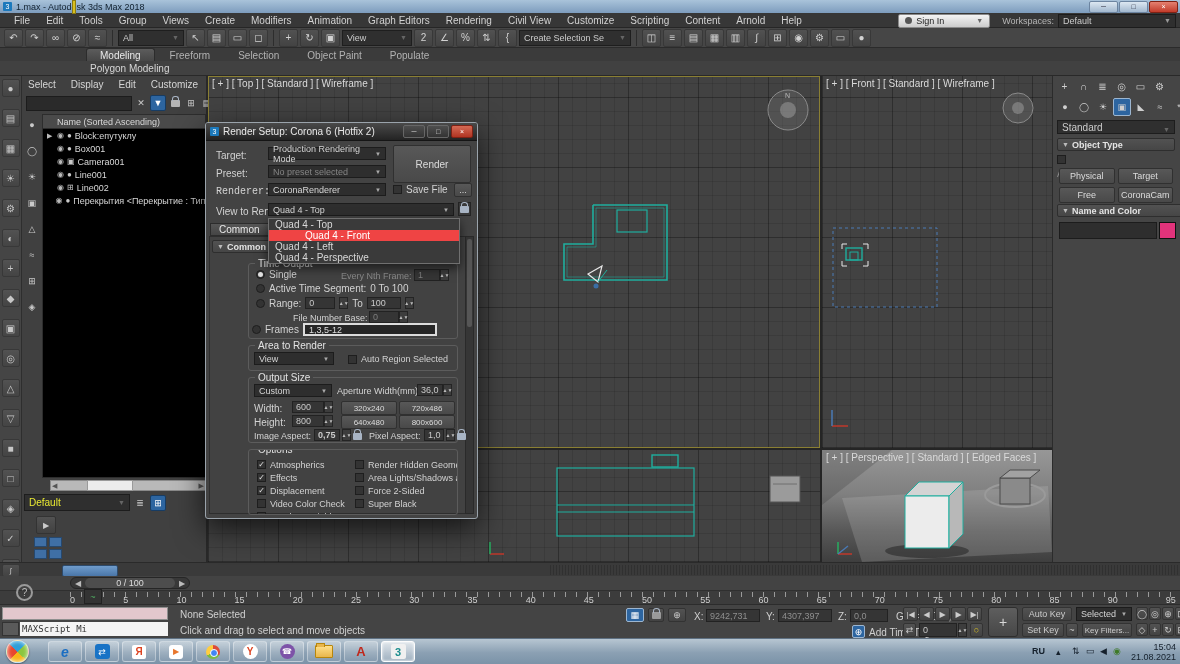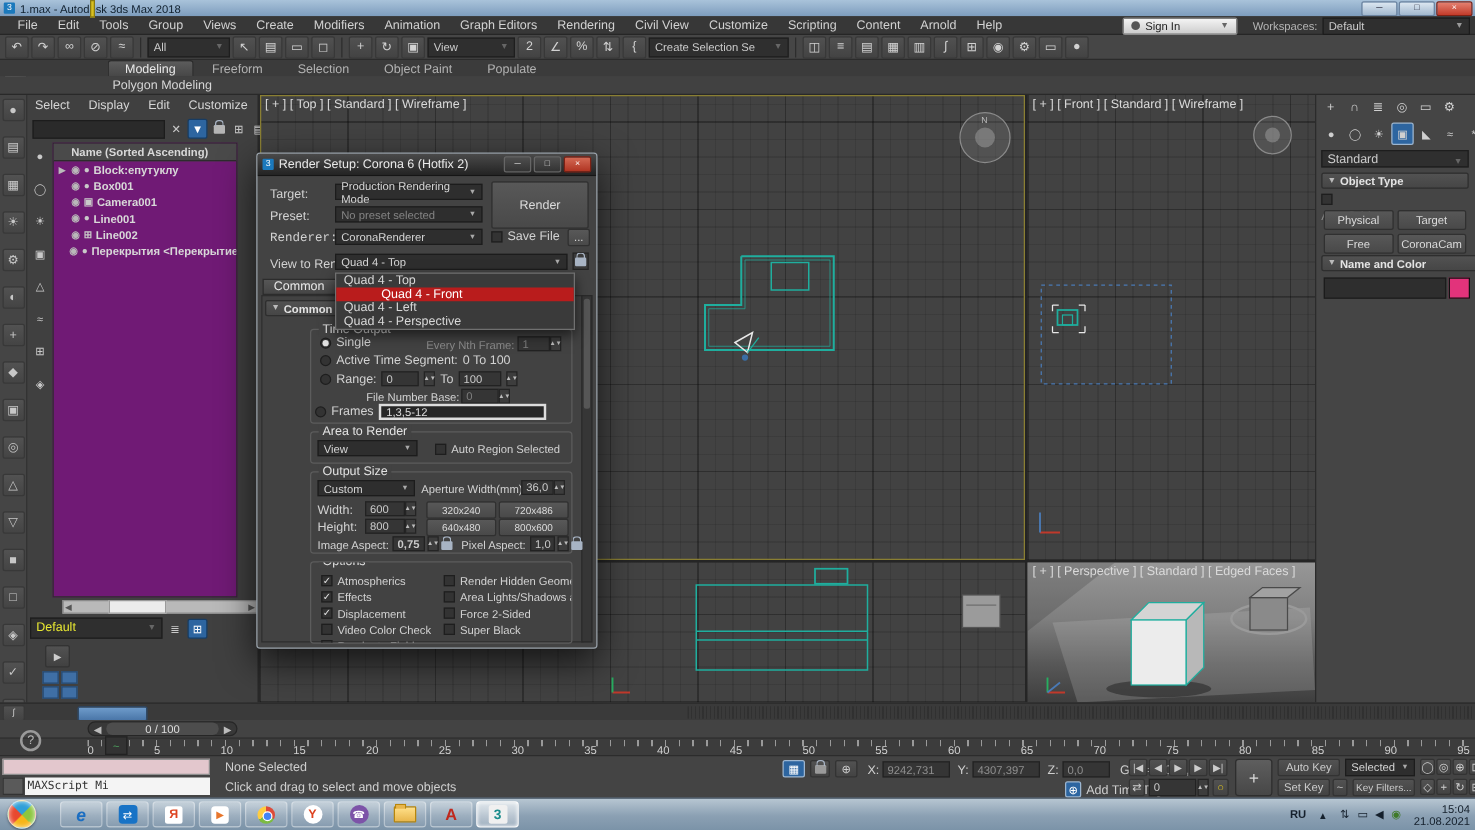--- a/index.html
+++ b/index.html
@@ -52,21 +52,21 @@
        background:linear-gradient(#525252,#444444);border:1px solid #383838;border-radius:2px;flex:0 0 auto;}
 
   
   .explorer{left:22px;top:76px;width:186px;height:486px;background:#404040;border-right:2px solid #292929;box-sizing:border-box;}
   .exmenu{left:6px;top:3px;display:flex;gap:15px;color:#d5d5d5;}
   .exsearch{left:4px;top:19px;display:flex;align-items:center;gap:2px;}
   .exinput{width:104px;height:13px;background:#2a2a2a;border:1px solid #1c1c1c;}
   .exico{width:14px;height:14px;display:flex;align-items:center;justify-content:center;font-size:9px;color:#c9c9c9;border-radius:2px;}
   .exico.onblue{background:#2d65a0;border:1px solid #173c63;color:#fff;}
   .excol{left:0;top:38px;width:20px;height:330px;display:flex;flex-direction:column;align-items:center;gap:12px;padding-top:4px;box-sizing:border-box;}
-  .extree{left:20px;top:38px;width:148px;height:364px;background:#701a75;border:1px solid #2d2d2d;box-sizing:border-box;font-weight:bold;}
+  .extree{left:20px;top:38px;width:164px;height:364px;background:#000000;border:1px solid #2d2d2d;box-sizing:border-box;}
   .exhdr{height:13px;background:#4a4a4a;border-bottom:1px solid #2c2c2c;color:#d8d8d8;display:flex;align-items:center;padding-left:14px;font-size:9px;}
   .trow{height:13px;display:flex;align-items:center;gap:3px;padding-left:4px;white-space:nowrap;overflow:hidden;color:#d8d8d8;font-size:9px;}
   .trow .arr{width:7px;color:#bbb;font-size:7px;visibility:hidden;}
   .trow.exp .arr{visibility:visible;}
   .trow .eye{color:#b9b9b9;font-size:8px;}
   .trow .tico{color:#c9c9c9;font-size:8px;}
   .exscroll{left:28px;top:404px;width:156px;height:11px;background:#b9b9b9;border:1px solid #8a8a8a;display:flex;align-items:center;box-sizing:border-box;}
   .exscroll .th{width:44px;height:9px;background:#ececec;border:1px solid #9a9a9a;margin-left:30px;}
   .defrow{left:2px;top:418px;display:flex;align-items:center;gap:3px;}
   .defcombo{width:96px;height:15px;background:#2f2f2f;border:1px solid #1d1d1d;color:#e8e832;display:flex;align-items:center;padding:0 4px;}
@@ -125,21 +125,21 @@
   .dlg{left:205px;top:122px;width:273px;height:397px;z-index:40;background:#434343;border:1px solid #9aa3ab;border-radius:3px;
        box-shadow:0 10px 30px rgba(0,0,0,.7);box-sizing:border-box;}
   .dlgtitle{position:absolute;left:0;top:0;right:0;height:17px;background:linear-gradient(#4a4a4a,#232323);
             border-bottom:1px solid #151515;display:flex;align-items:center;padding:0 4px;color:#e9e9e9;border-radius:2px 2px 0 0;}
   .dbtn{width:20px;height:11px;display:flex;align-items:center;justify-content:center;font-size:7px;color:#ddd;
         background:linear-gradient(#4e4e4e,#333);border:1px solid #666;border-radius:2px;}
   .dbtn.close{background:linear-gradient(#d46a55,#b03422);border-color:#7e2114;color:#fff;}
   .dl{position:absolute;color:#d2d2d2;}
   .ddl{position:absolute;left:62px;top:95px;width:190px;background:#3a3a3a;border:1px solid #707070;z-index:60;box-shadow:0 4px 10px rgba(0,0,0,.6);}
   .opt{height:11px;display:flex;align-items:center;padding-left:6px;color:#d8d8d8;}
-  .opt.sel{background:#b91c1c;color:#fff;padding-left:36px;}
+  .opt.sel{background:#ef4444;color:#fff;padding-left:36px;}
   .dtab{height:13px;display:flex;align-items:center;padding:0 8px;background:#3a3a3a;border:1px solid #2c2c2c;color:#b5b5b5;box-sizing:border-box;}
   .dtab.active{background:linear-gradient(#565656,#454545);color:#e9e9e9;}
   .dcontent{position:absolute;left:3px;top:113px;width:258px;height:278px;background:#424242;border:1px solid #2e2e2e;box-sizing:border-box;}
   .dscroll{position:absolute;right:3px;top:113px;width:9px;height:278px;background:#363636;border:1px solid #2a2a2a;box-sizing:border-box;}
   .dscroll .th{position:absolute;left:1px;top:2px;width:5px;height:88px;background:#565656;border-radius:2px;}
   .framesf{background:#262626;border:2px solid #dcdcdc;color:#ddd;display:flex;align-items:center;padding:0 4px;box-sizing:border-box;}
   .optgrid{position:absolute;left:8px;top:8px;display:grid;grid-template-columns:96px auto;grid-auto-rows:13px;column-gap:2px;font-size:9px;}
   .optitem{display:flex;align-items:center;gap:4px;color:#d2d2d2;white-space:nowrap;}
 
   

